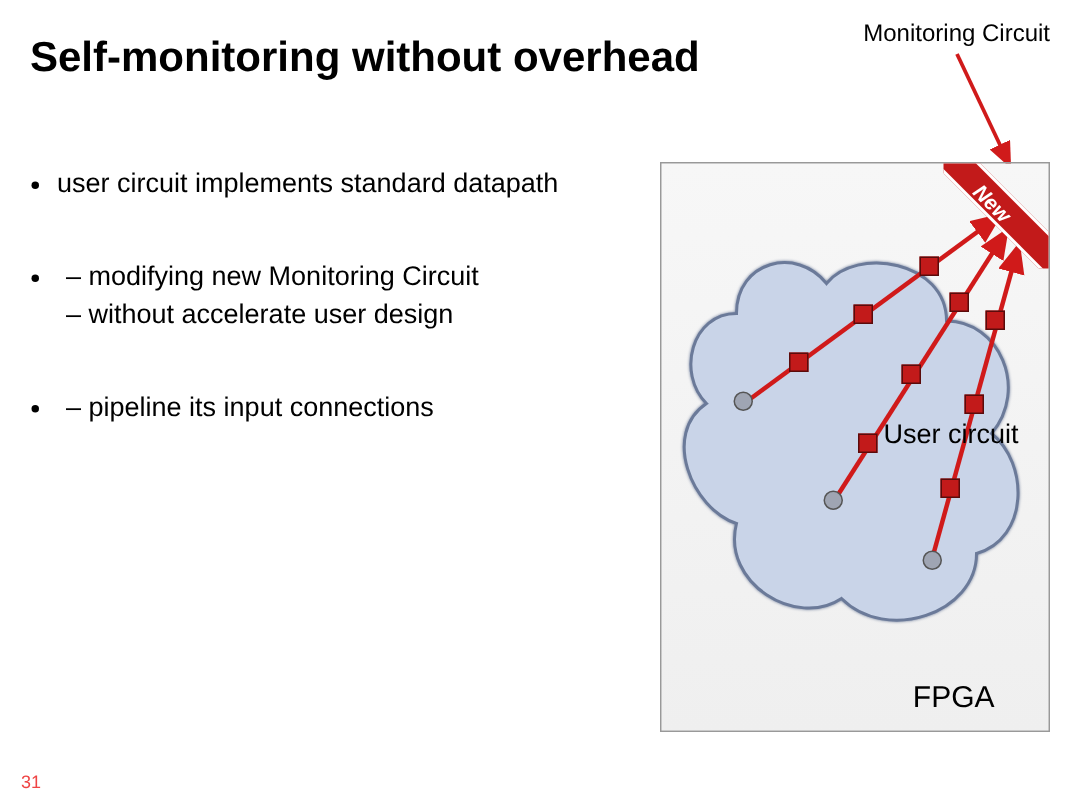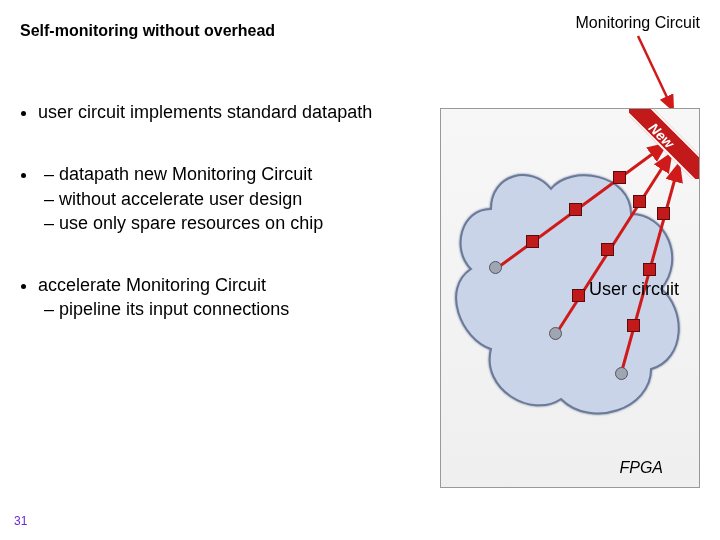--- a/index.html
+++ b/index.html
@@ -8,35 +8,35 @@
     height: 540px;
     background: #fff;
     font-family: Arial, Helvetica, sans-serif;
     position: relative;
     overflow: hidden;
   }
   .title {
     position: absolute;
     top: 22px;
     left: 20px;
-    font-size: 16px;
+    font-size: 28px;
     font-weight: bold;
     color: #000;
   }
   .mc-label {
     position: absolute;
     top: 14px;
     right: 20px;
     font-size: 16px;
     font-weight: normal;
     color: #000;
   }
   .bullets {
     position: absolute;
-    top: 100px;
+    top: 110px;
     left: 18px;
     width: 400px;
     font-size: 18px;
     color: #000;
     line-height: 1.35;
   }
   .bullets > li {
     list-style: disc;
     margin-left: 20px;
     margin-bottom: 38px;
@@ -46,37 +46,36 @@
     margin-left: 6px;
   }
   .bullets > li > ul > li::before {
     content: "– ";
   }
   .slide-num {
     position: absolute;
     left: 14px;
     bottom: 12px;
     font-size: 12px;
-    color: #6d28d9;
+    color: #ef4444;
   }
   .diagram {
     position: absolute;
     right: 20px;
     top: 108px;
     width: 260px;
     height: 380px;
     border: 1px solid #999;
     background: linear-gradient(#f7f7f7,#efefef);
   }
   .fpga-label {
     position: absolute;
     bottom: 10px;
     right: 36px;
-    font-size: 16px;
-    font-style: italic;
+    font-size: 20px;
     color: #000;
   }
   .user-label {
     position: absolute;
     top: 170px;
     right: 20px;
     font-size: 18px;
     color: #000;
     text-align: center;
   }
@@ -160,27 +159,25 @@
   </defs>
   <line x1="60" y1="4" x2="95" y2="78" stroke="#d01a1a" stroke-width="2.5" marker-end="url(#ahead)"></line>
 </svg>
 
 <ul class="bullets">
   <li>
     <span>user circuit implements standard datapath</span>
   </li>
   <li>
     <ul>
-      <li>datapath new Monitoring Circuit</li>
+      <li>modifying new Monitoring Circuit</li>
       <li>without accelerate user design</li>
-      <li>use only spare resources on chip</li>
     </ul>
   </li>
   <li>
-    <span>accelerate Monitoring Circuit</span>
     <ul>
       <li>pipeline its input connections</li>
     </ul>
   </li>
 </ul>
 
 <div class="diagram">
 
   <svg class="cloud" viewBox="0 0 230 260">
     <path class="cloud-path" d="

